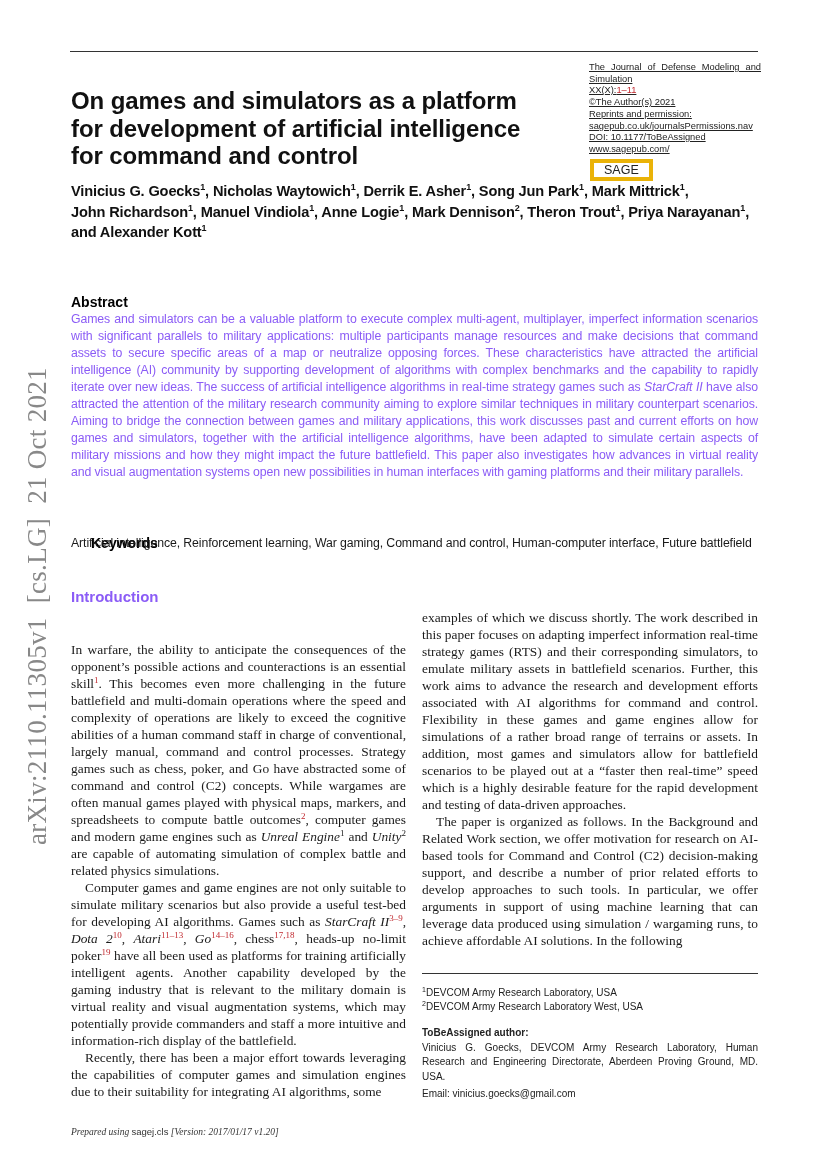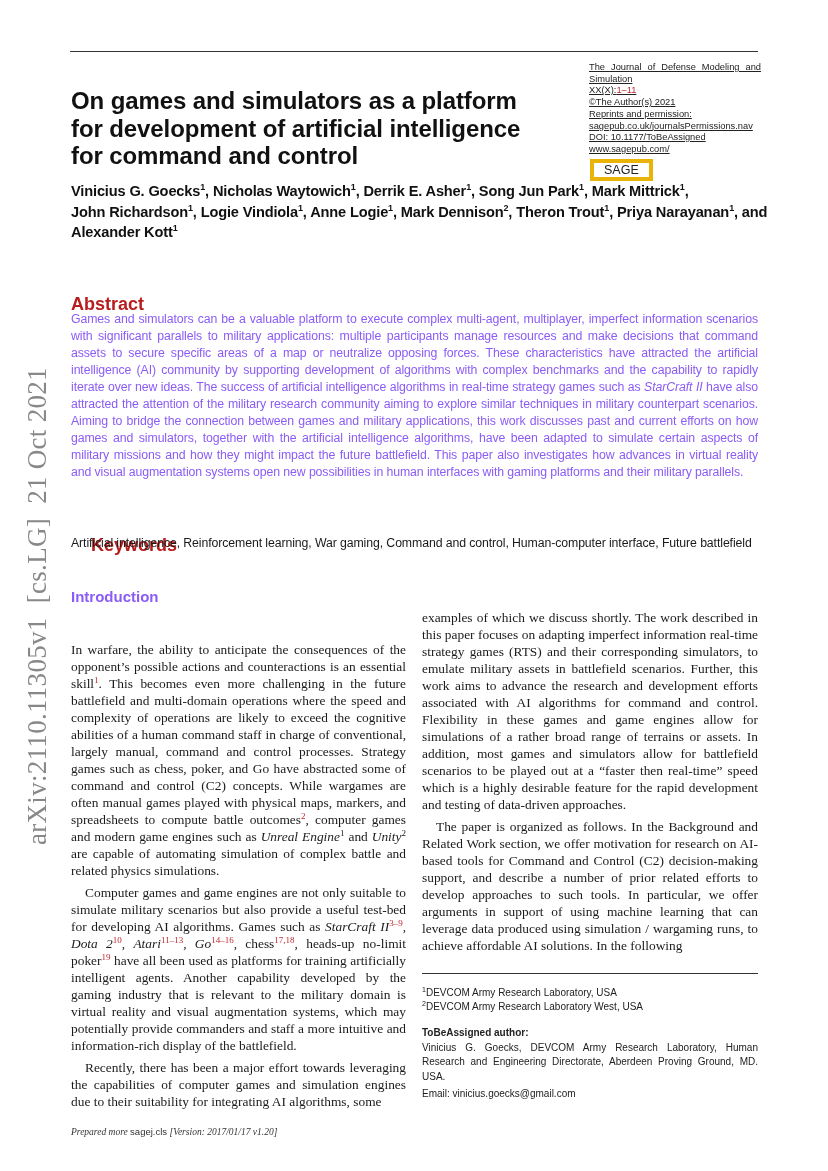--- a/index.html
+++ b/index.html
@@ -5,30 +5,30 @@
     html, body { margin: 0; padding: 0; background: #ffffff; }
     body { width: 828px; height: 1171px; position: relative; overflow: hidden; color: #1a1a1a; }
     .abs { position: absolute; }
     .top-rule { left: 70px; top: 51px; width: 688px; height: 0; border-top: 1.3px solid #333; }
     .title { left: 71px; top: 87px; width: 500px; font-family: "Liberation Sans", sans-serif; font-weight: bold; font-size: 24px; line-height: 27.5px; color: #111; letter-spacing: -0.1px; }
     .journal { left: 589px; top: 62px; width: 172px; font-family: "Liberation Sans", sans-serif; font-size: 9.3px; line-height: 11.7px; color: #222; text-align: justify; text-decoration: underline; }
     .journal .red { color: #c0282e; }
     .journal .sage-box { display: inline-block; border: 4px solid #eab308; padding: 0 10px; font-size: 12.5px; line-height: 14px; margin-top: 3px; margin-left: 1px; }
     .authors { left: 71px; top: 181px; width: 700px; font-family: "Liberation Sans", sans-serif; font-weight: bold; font-size: 14.6px; line-height: 20.6px; color: #111; letter-spacing: -0.15px; }
     .authors sup { font-size: 9px; vertical-align: super; line-height: 0; }
-    .sec-head-small { font-family: "Liberation Sans", sans-serif; font-weight: bold; font-size: 18px; color: #b91c1c; }
+    .sec-head-small { font-family: "Liberation Sans", sans-serif; font-weight: bold; font-size: 14px; color: #000000; }
     .abstract-head { left: 71px; top: 294px; }
     .abstract-body { left: 71px; top: 311px; width: 687px; font-family: "Liberation Sans", sans-serif; font-size: 12.3px; line-height: 17px; text-align: justify; color: #8b5cf6; letter-spacing: -0.1px; }
     .keywords-head { left: 71px; top: 535px; padding-left: 20px; }
     .keywords-body { left: 71px; top: 535px; width: 687px; font-family: "Liberation Sans", sans-serif; font-size: 12.3px; line-height: 17px; color: #1a1a1a; letter-spacing: -0.1px; }
     .arxiv { left: 22px; top: 845px; transform-origin: 0 0; transform: rotate(-90deg); font-family: "Liberation Serif", serif; font-size: 27px; color: #888; white-space: pre; letter-spacing: 0.3px; }
     .intro-head { left: 71px; top: 588px; font-family: "Liberation Sans", sans-serif; font-weight: bold; font-size: 15px; color: #8b5cf6; }
     .col { font-family: "Liberation Serif", serif; font-size: 13.4px; line-height: 17px; text-align: justify; color: #1a1a1a; }
     .col p { margin: 0; }
-    .col p + p { text-indent: 14px; margin-top: 5px; }
+    .col p + p { text-indent: 14px; }
     .col .cite { color: #c0282e; font-size: 9px; vertical-align: super; line-height: 0; }
     .col sup.fn { font-size: 9px; vertical-align: super; line-height: 0; }
     .left-col { left: 71px; top: 641px; width: 335px; }
     .right-col { left: 422px; top: 609px; width: 336px; }
     .fn-rule { left: 422px; top: 973px; width: 336px; height: 0; border-top: 1px solid #333; }
     .affil { left: 422px; top: 986px; width: 336px; font-family: "Liberation Sans", sans-serif; font-size: 10px; line-height: 14px; color: #222; }
     .affil sup { font-size: 7px; vertical-align: super; line-height: 0; }
     .corr { left: 422px; top: 1026px; width: 336px; font-family: "Liberation Sans", sans-serif; font-size: 10px; line-height: 14.5px; color: #222; text-align: justify; }
     .corr .head { font-weight: bold; }
     .corr .email { margin-top: 3px; }
@@ -53,21 +53,21 @@
   <div>©The Author(s) 2021</div>
   <div>Reprints and permission:</div>
   <div>sagepub.co.uk/journalsPermissions.nav</div>
   <div>DOI: 10.1177/ToBeAssigned</div>
   <div>www.sagepub.com/</div>
   <div><span class="sage-box">SAGE</span></div>
 </div>
 
 <div class="abs authors">
   <span><span>Vinicius G. Goecks</span><sup>1</sup></span>, <span><span>Nicholas Waytowich</span><sup>1</sup></span>, <span><span>Derrik E. Asher</span><sup>1</sup></span>, <span><span>Song Jun Park</span><sup>1</sup></span>, <span><span>Mark Mittrick</span><sup>1</sup></span>,<br>
-  <span><span>John Richardson</span><sup>1</sup></span>, <span><span>Logie Vindiola</span><sup>1</sup></span>, <span><span>Anne Logie</span><sup>1</sup></span>, <span><span>Mark Dennison</span><sup>2</sup></span>, <span><span>Theron Trout</span><sup>1</sup></span>, <span><span>Priya Narayanan</span><sup>1</sup></span>, and <span><span>Alexander Kott</span><sup>1</sup></span>
+  <span><span>John Richardson</span><sup>1</sup></span>, <span><span>Manuel Vindiola</span><sup>1</sup></span>, <span><span>Anne Logie</span><sup>1</sup></span>, <span><span>Mark Dennison</span><sup>2</sup></span>, <span><span>Theron Trout</span><sup>1</sup></span>, <span><span>Priya Narayanan</span><sup>1</sup></span>, and <span><span>Alexander Kott</span><sup>1</sup></span>
 </div>
 
 <div class="abs sec-head-small abstract-head">Abstract</div>
 <div class="abs abstract-body"><span>Games and simulators can be a valuable platform to execute complex multi-agent, multiplayer, imperfect information scenarios with significant parallels to military applications: multiple participants manage resources and make decisions that command assets to secure specific areas of a map or neutralize opposing forces. These characteristics have attracted the artificial intelligence (AI) community by supporting development of algorithms with complex benchmarks and the capability to rapidly iterate over new ideas. The success of artificial intelligence algorithms in real-time strategy games such as </span><em>StarCraft II</em><span> have also attracted the attention of the military research community aiming to explore similar techniques in military counterpart scenarios. Aiming to bridge the connection between games and military applications, this work discusses past and current efforts on how games and simulators, together with the artificial intelligence algorithms, have been adapted to simulate certain aspects of military missions and how they might impact the future battlefield. This paper also investigates how advances in virtual reality and visual augmentation systems open new possibilities in human interfaces with gaming platforms and their military parallels.</span></div>
 
 <div class="abs sec-head-small keywords-head">Keywords</div>
 <div class="abs keywords-body">Artificial intelligence, Reinforcement learning, War gaming, Command and control, Human-computer interface, Future battlefield</div>
 
 <div class="abs arxiv">arXiv:2110.11305v1  [cs.LG]  21 Oct 2021</div>
 
@@ -90,13 +90,13 @@
   <div><sup>1</sup><span>DEVCOM Army Research Laboratory, USA</span></div>
   <div><sup>2</sup><span>DEVCOM Army Research Laboratory West, USA</span></div>
 </div>
 
 <div class="abs corr">
   <div class="head">ToBeAssigned author:</div>
   <div>Vinicius G. Goecks, DEVCOM Army Research Laboratory, Human Research and Engineering Directorate, Aberdeen Proving Ground, MD. USA.</div>
   <div class="email">Email: vinicius.goecks@gmail.com</div>
 </div>
 
-<div class="abs footer"><span>Prepared more </span><span class="cls">sagej.cls</span><span> [Version: 2017/01/17 v1.20]</span></div>
+<div class="abs footer"><span>Prepared using </span><span class="cls">sagej.cls</span><span> [Version: 2017/01/17 v1.20]</span></div>
 
 </body></html>

